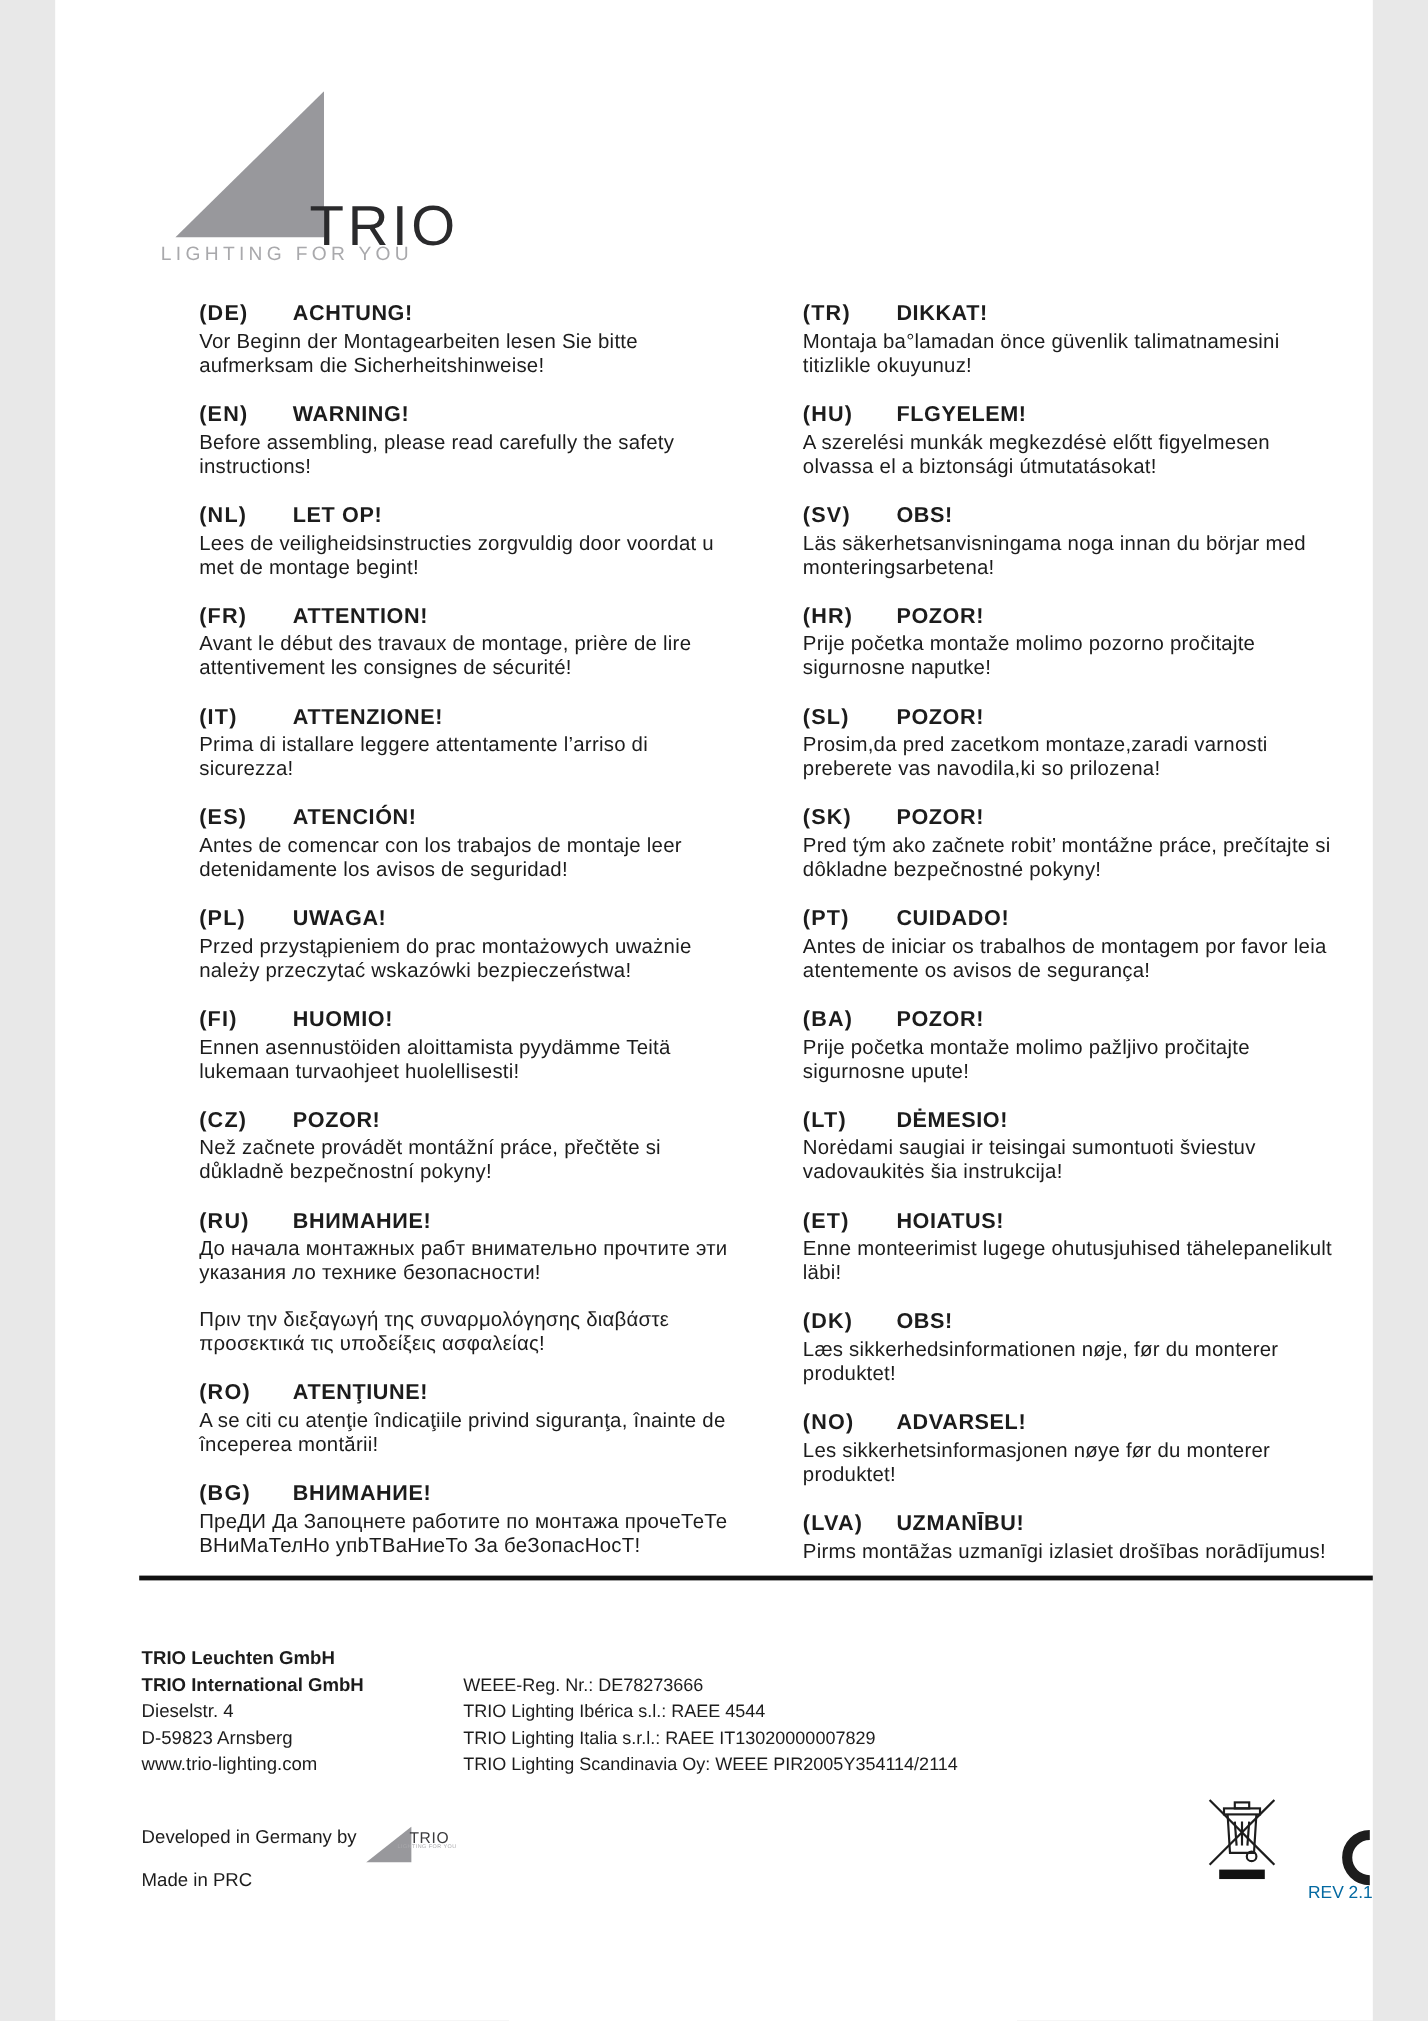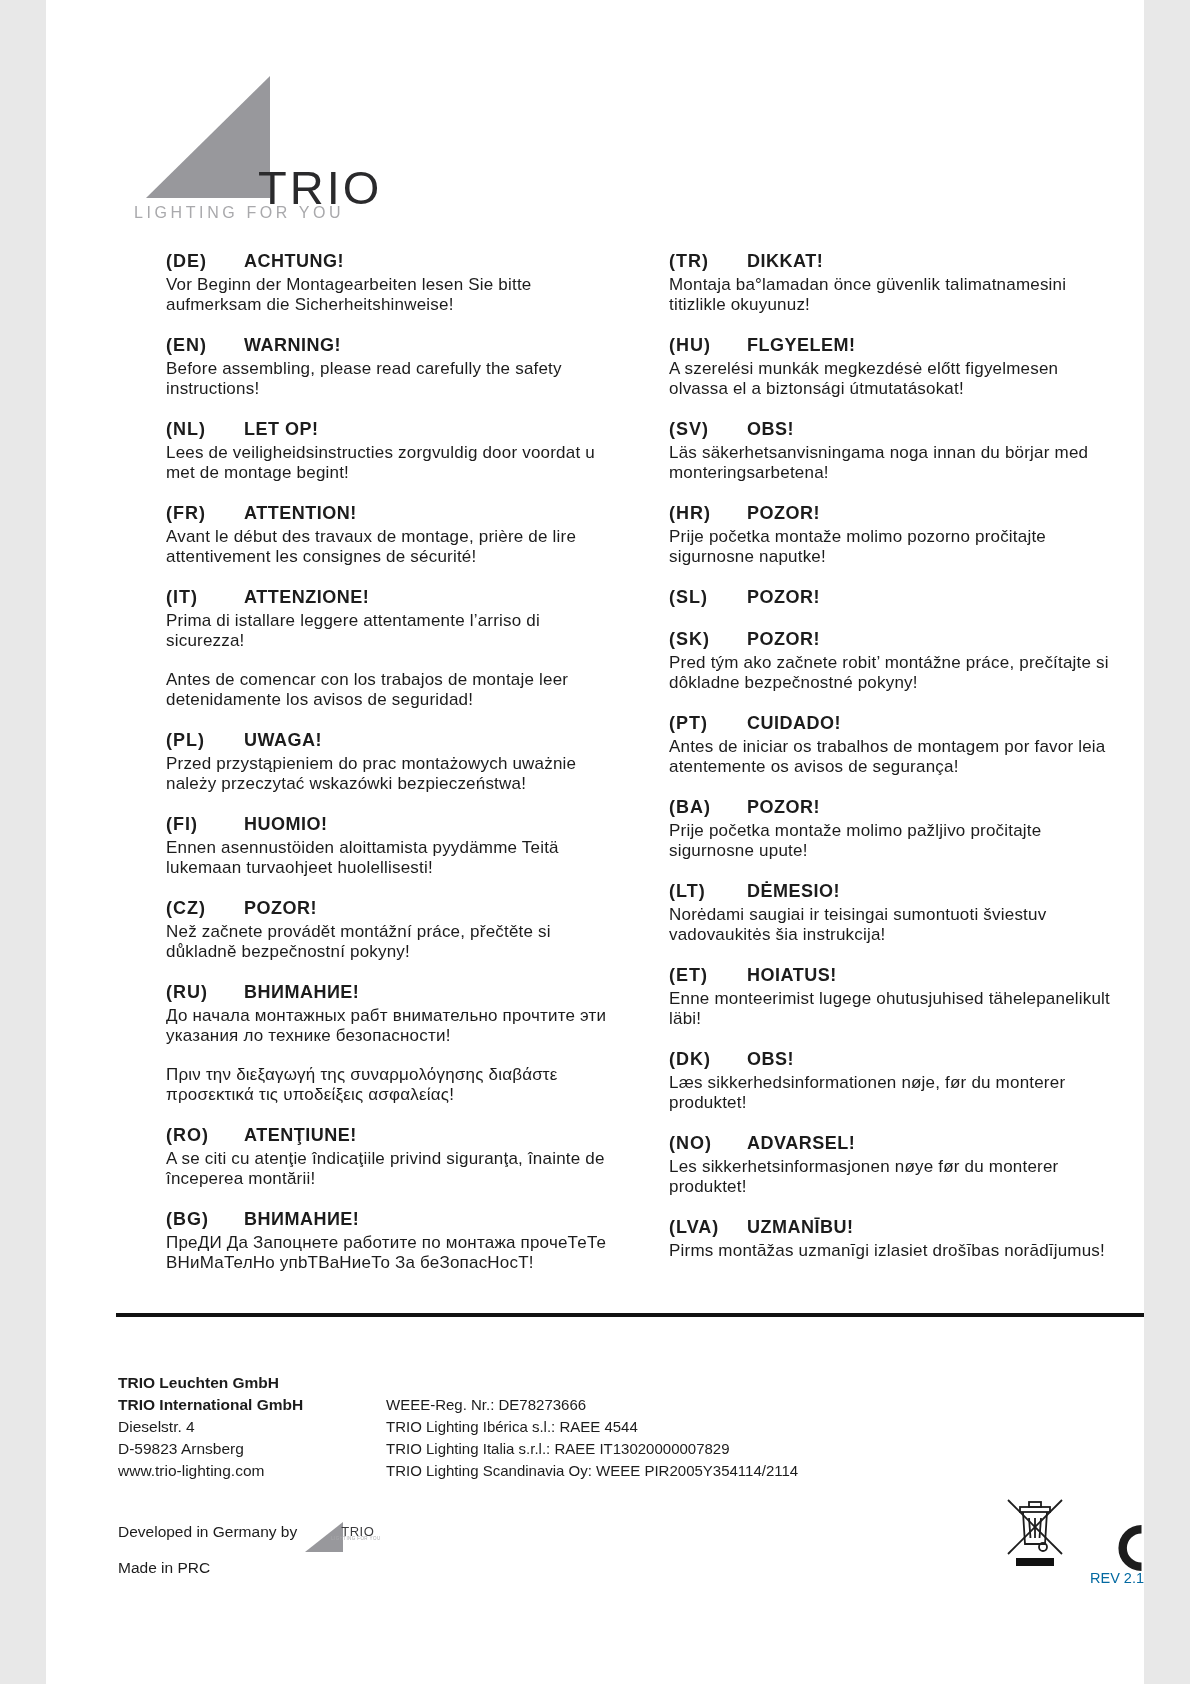--- a/index.html
+++ b/index.html
@@ -86,20 +86,21 @@
         <div class="section-header"><span class="lang-code">(FR)</span><span class="warn-title">ATTENTION!</span></div>
         <div class="section-body">Avant le début des travaux de montage, prière de lire
 attentivement les consignes de sécurité!</div>
       </div>
       <div class="section">
         <div class="section-header"><span class="lang-code">(IT)</span><span class="warn-title">ATTENZIONE!</span></div>
         <div class="section-body">Prima di istallare leggere attentamente l’arriso di
 sicurezza!</div>
       </div>
       <div class="section">
+        <div class="section-header"><span class="lang-code">(ES)</span><span class="warn-title">ATENCIÓN!</span></div>
         <div class="section-body">Antes de comencar con los trabajos de montaje leer
 detenidamente los avisos de seguridad!</div>
       </div>
       <div class="section">
         <div class="section-header"><span class="lang-code">(PL)</span><span class="warn-title">UWAGA!</span></div>
         <div class="section-body">Przed przystąpieniem do prac montażowych uważnie
 należy przeczytać wskazówki bezpieczeństwa!</div>
       </div>
       <div class="section">
         <div class="section-header"><span class="lang-code">(FI)</span><span class="warn-title">HUOMIO!</span></div>
@@ -148,20 +149,22 @@
         <div class="section-body">Läs säkerhetsanvisningama noga innan du börjar med
 monteringsarbetena!</div>
       </div>
       <div class="section">
         <div class="section-header"><span class="lang-code">(HR)</span><span class="warn-title">POZOR!</span></div>
         <div class="section-body">Prije početka montaže molimo pozorno pročitajte
 sigurnosne naputke!</div>
       </div>
       <div class="section">
         <div class="section-header"><span class="lang-code">(SL)</span><span class="warn-title">POZOR!</span></div>
+        <div class="section-body">Prosim,da pred zacetkom montaze,zaradi varnosti
+preberete vas navodila,ki so prilozena!</div>
       </div>
       <div class="section">
         <div class="section-header"><span class="lang-code">(SK)</span><span class="warn-title">POZOR!</span></div>
         <div class="section-body">Pred tým ako začnete robit’ montážne práce, prečítajte si
 dôkladne bezpečnostné pokyny!</div>
       </div>
       <div class="section">
         <div class="section-header"><span class="lang-code">(PT)</span><span class="warn-title">CUIDADO!</span></div>
         <div class="section-body">Antes de iniciar os trabalhos de montagem por favor leia
 atentemente os avisos de segurança!</div>

